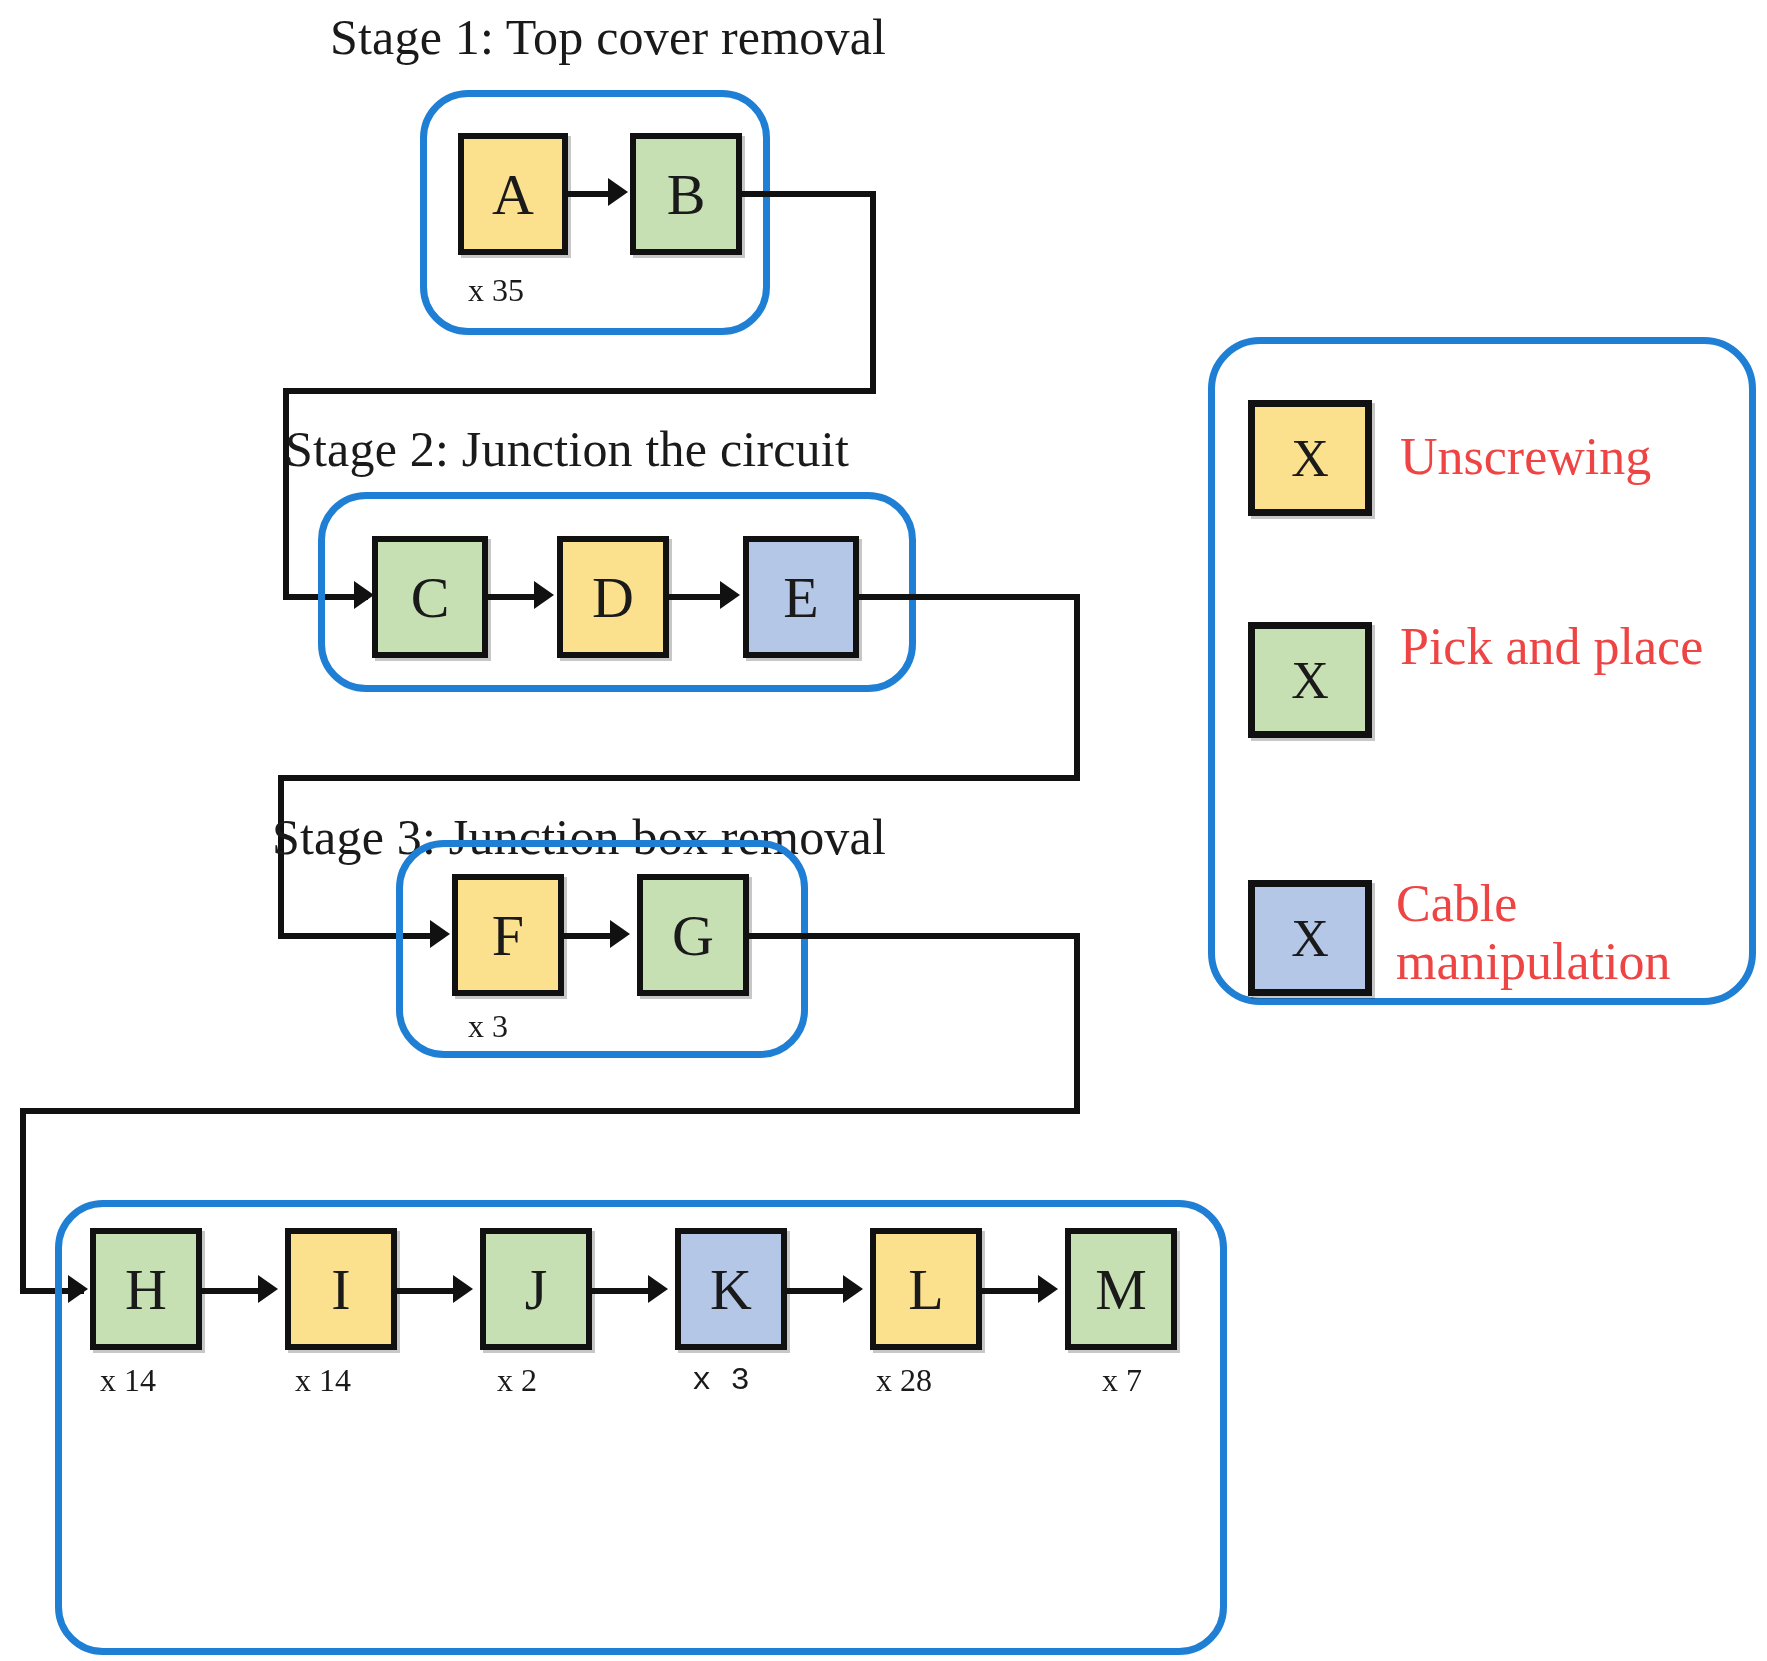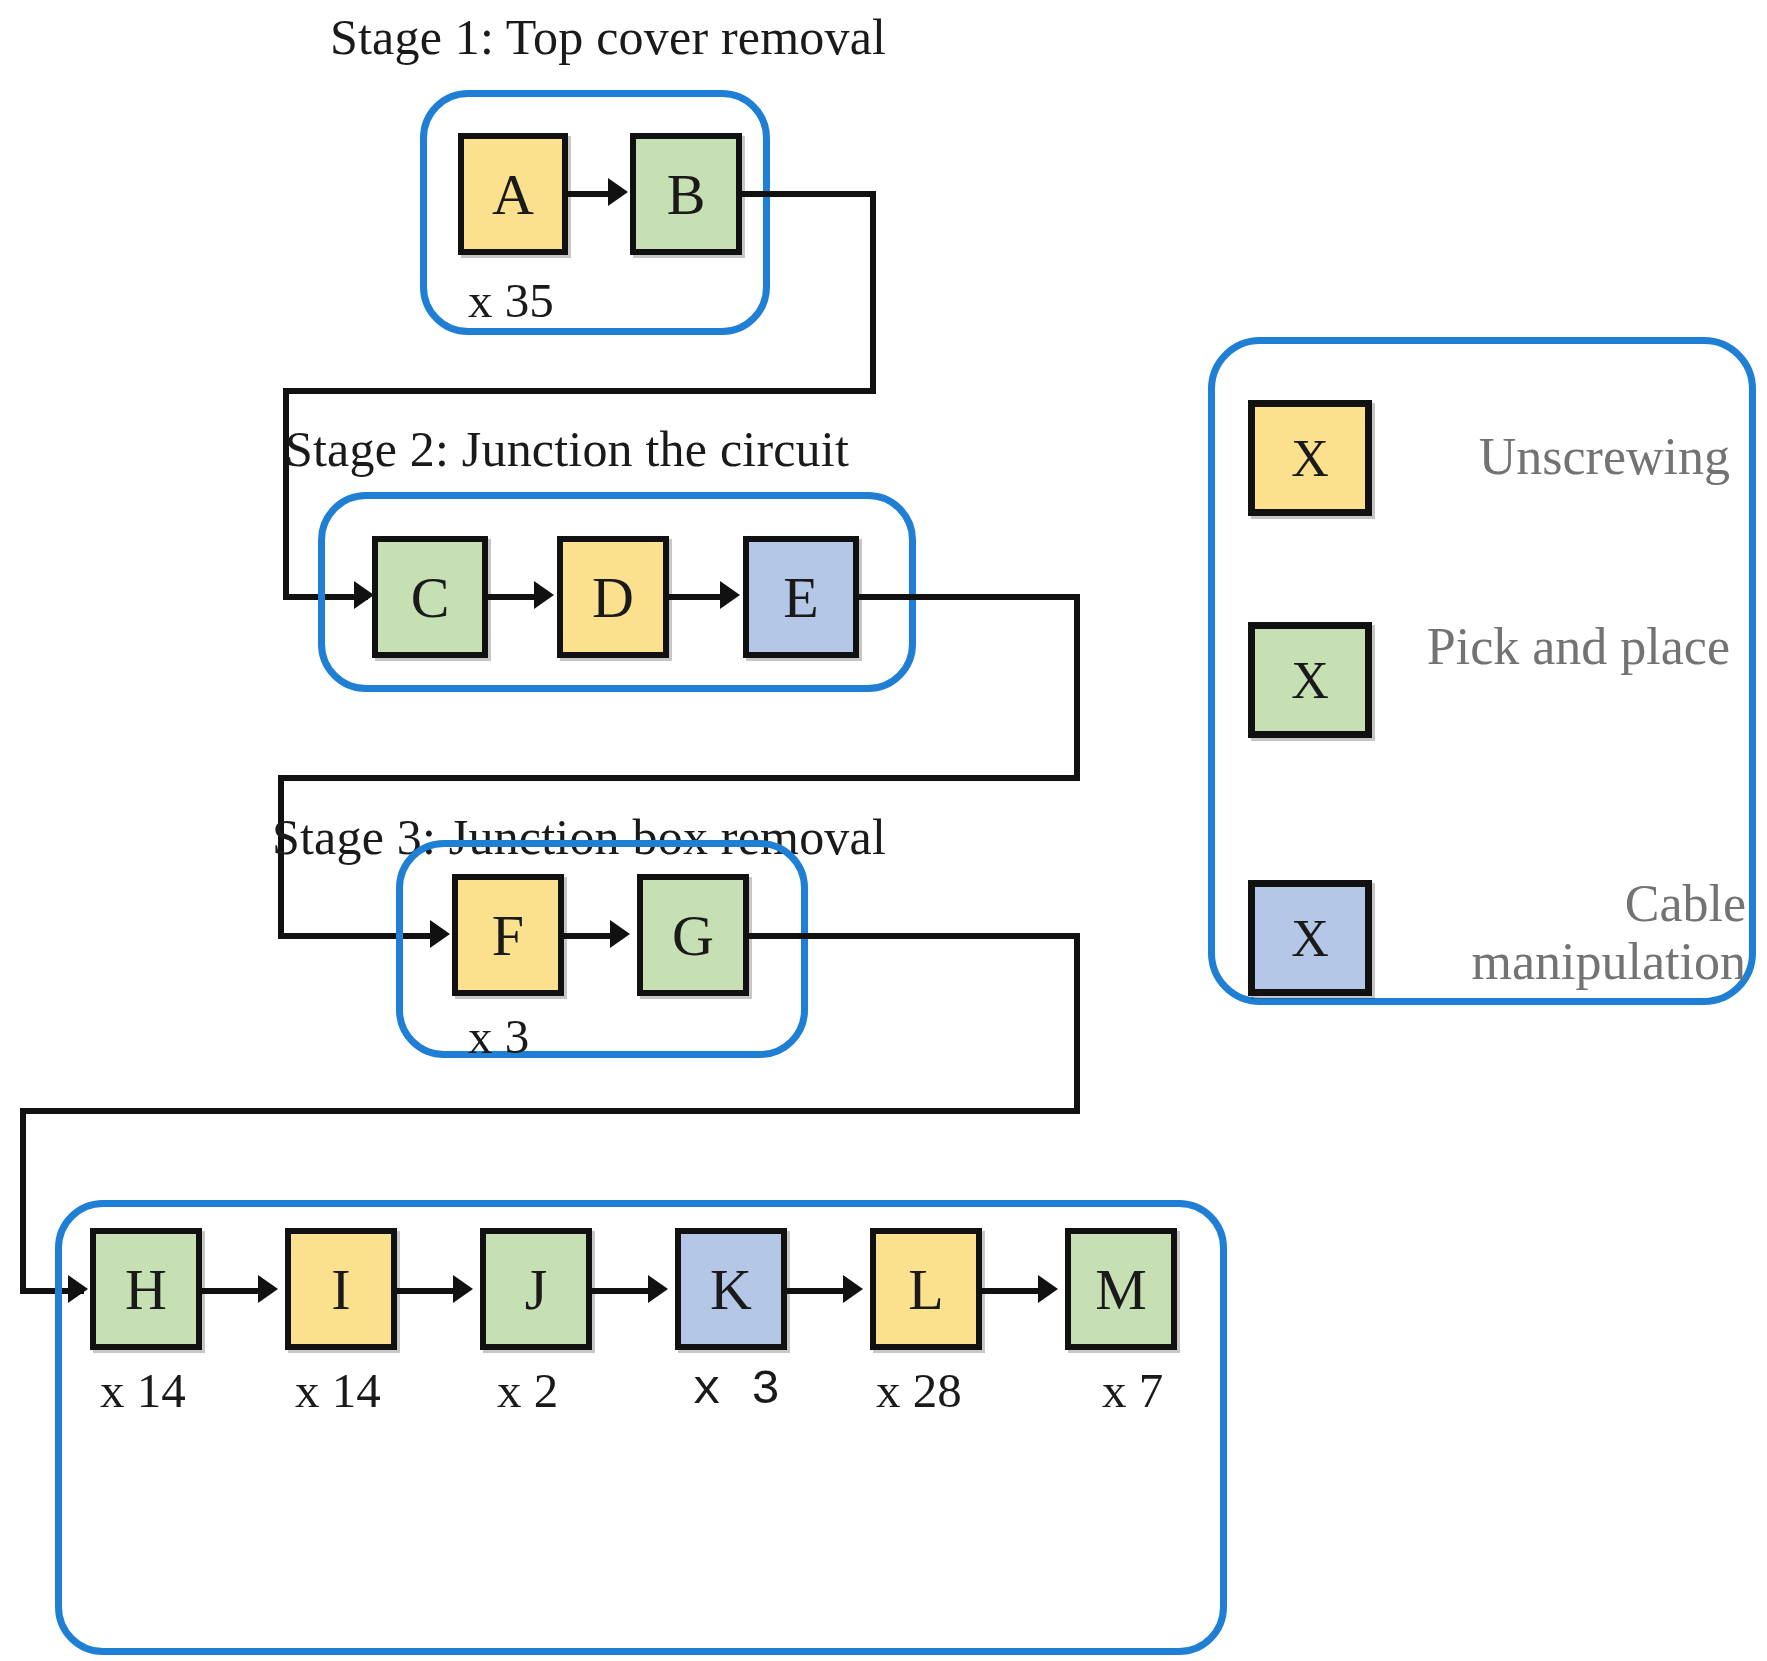--- a/index.html
+++ b/index.html
@@ -37,21 +37,21 @@
     color:#1a1a1a;
     box-shadow:3px 3px 0 rgba(0,0,0,.22);
   }
   .node.yellow{background:#FBE08D;}
   .node.green {background:#C6E0B4;}
   .node.blue  {background:#B4C7E7;}
 
   .count{
     position:absolute;
     font-family:"Liberation Serif", serif;
-    font-size:49px;
+    font-size:32px;
     color:#1a1a1a;
     white-space:nowrap;
     text-align:right;
   }
 
   
   .hline{position:absolute;background:#111;height:6px;}
   .vline{position:absolute;background:#111;width:6px;}
   .arrow{
     position:absolute;
@@ -74,22 +74,22 @@
     border:7px solid #111;
     display:flex;align-items:center;justify-content:center;
     font-family:"Liberation Serif", serif;
     font-size:52px;color:#1a1a1a;
     box-shadow:3px 3px 0 rgba(0,0,0,.22);
   }
   .legend-label{
     position:absolute;
     font-family:"Liberation Serif", serif;
     font-size:52px;
-    color:#737373;
-    text-align:right;
+    color:#ef4444;
+    text-align:left;
     line-height:1.12;
   }
 </style>
 </head>
 <body>
 
 <div id="root">
 
   <div class="stage-title" style="left:330px; top:8px;">Stage 1: Top cover removal</div>
 

